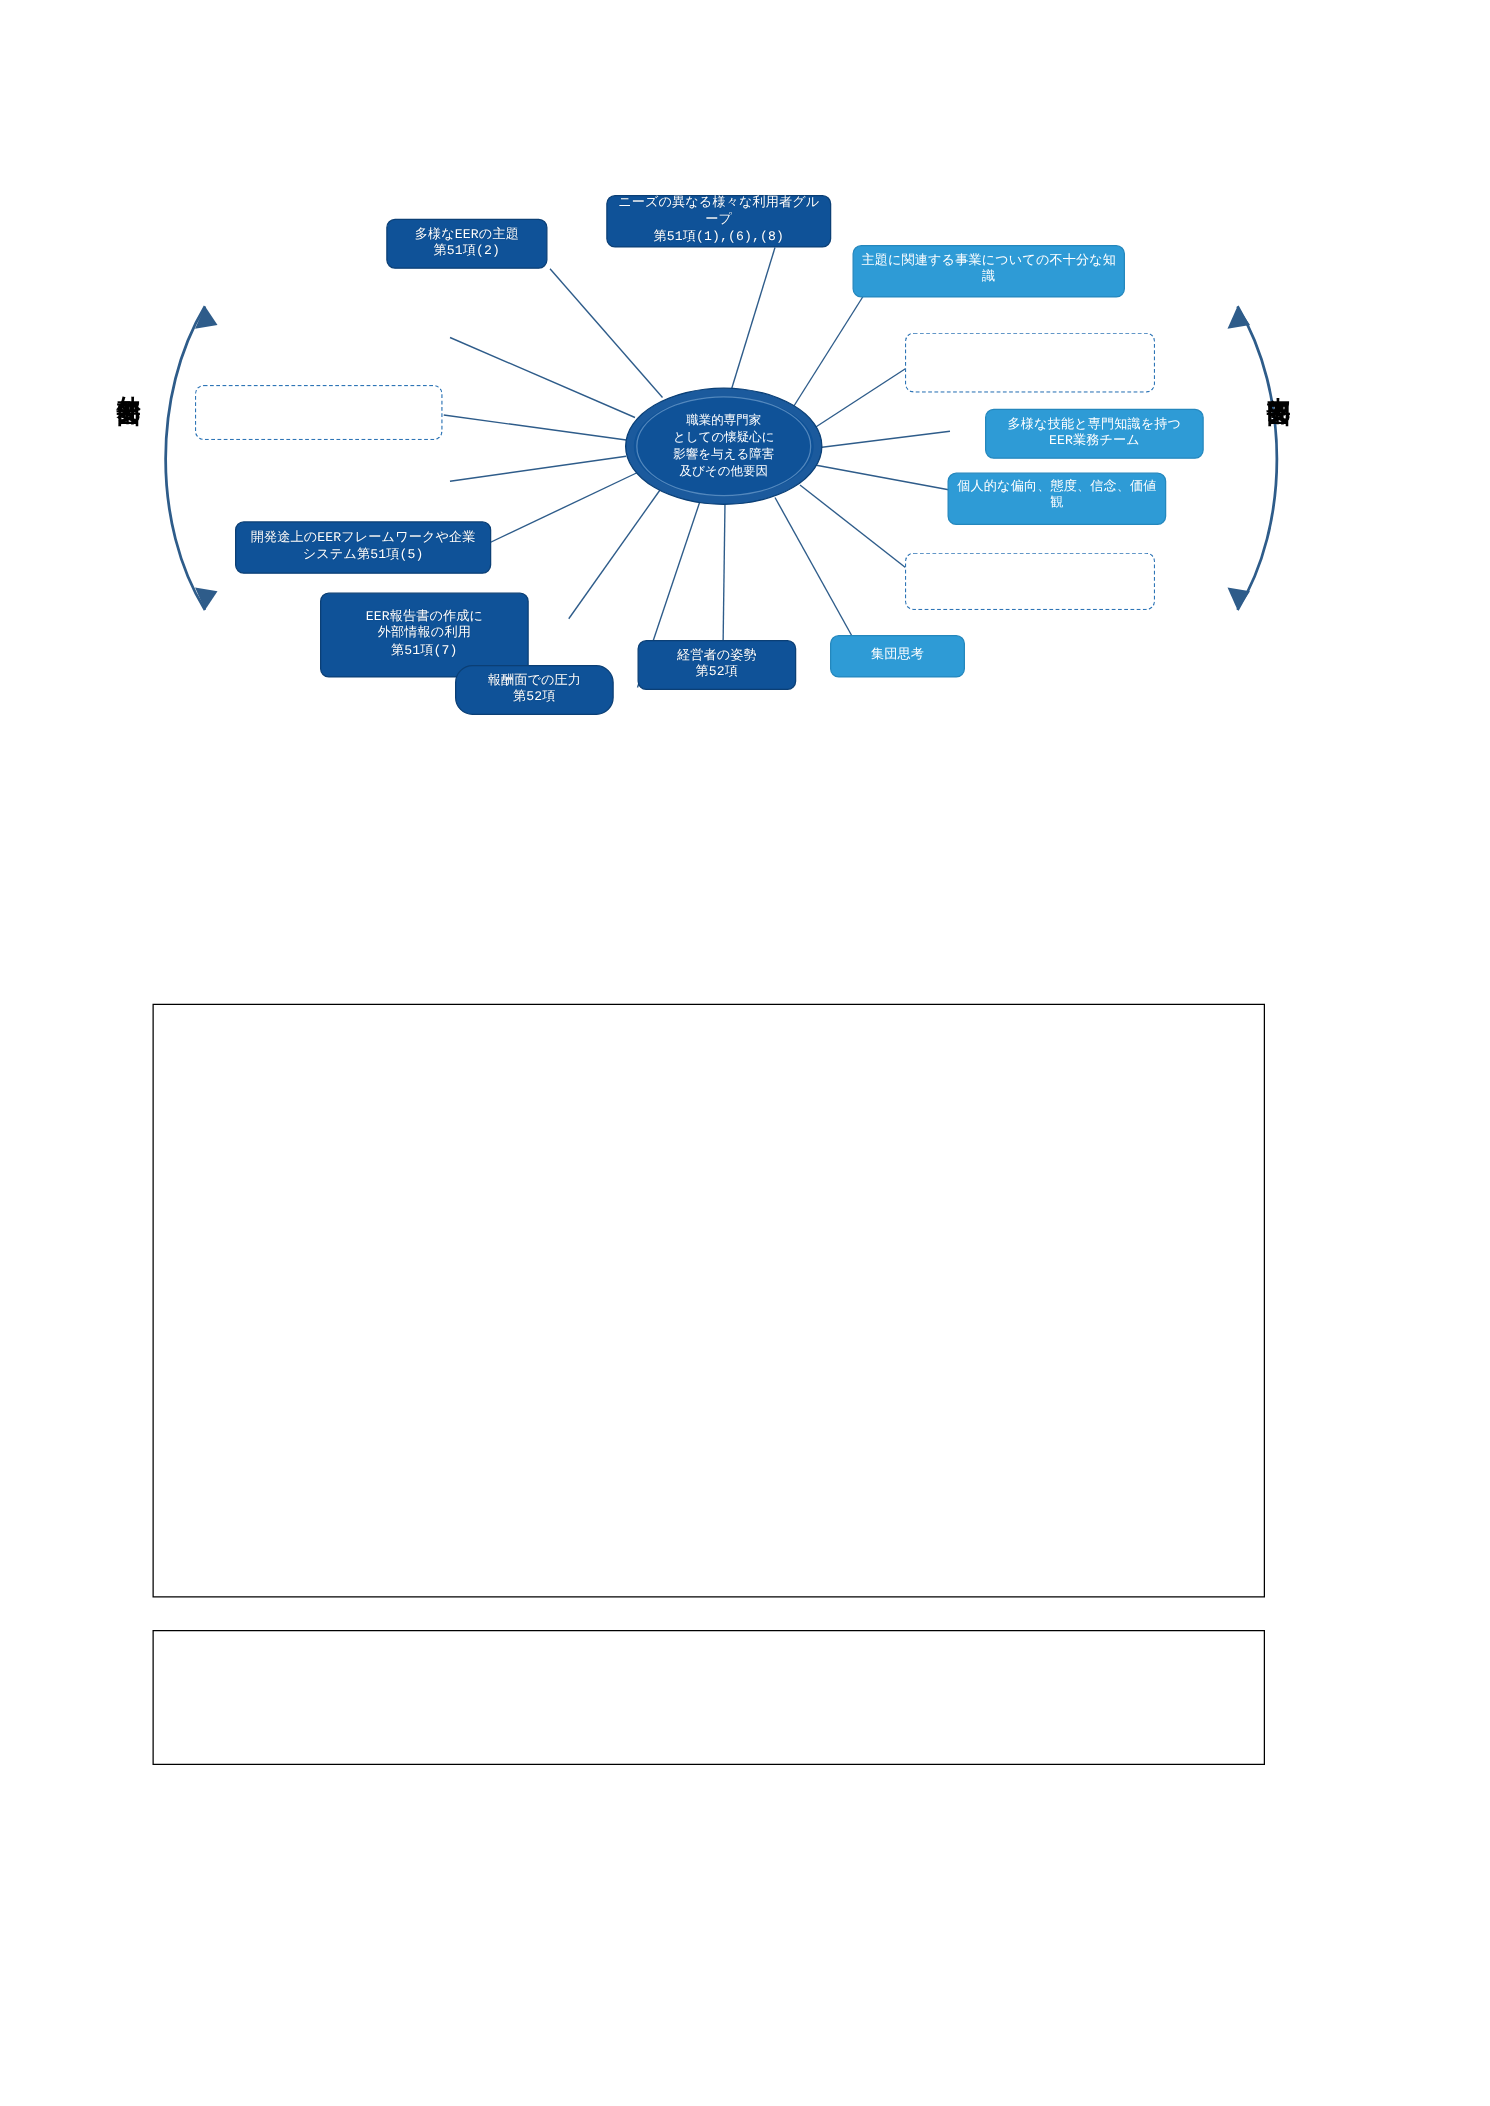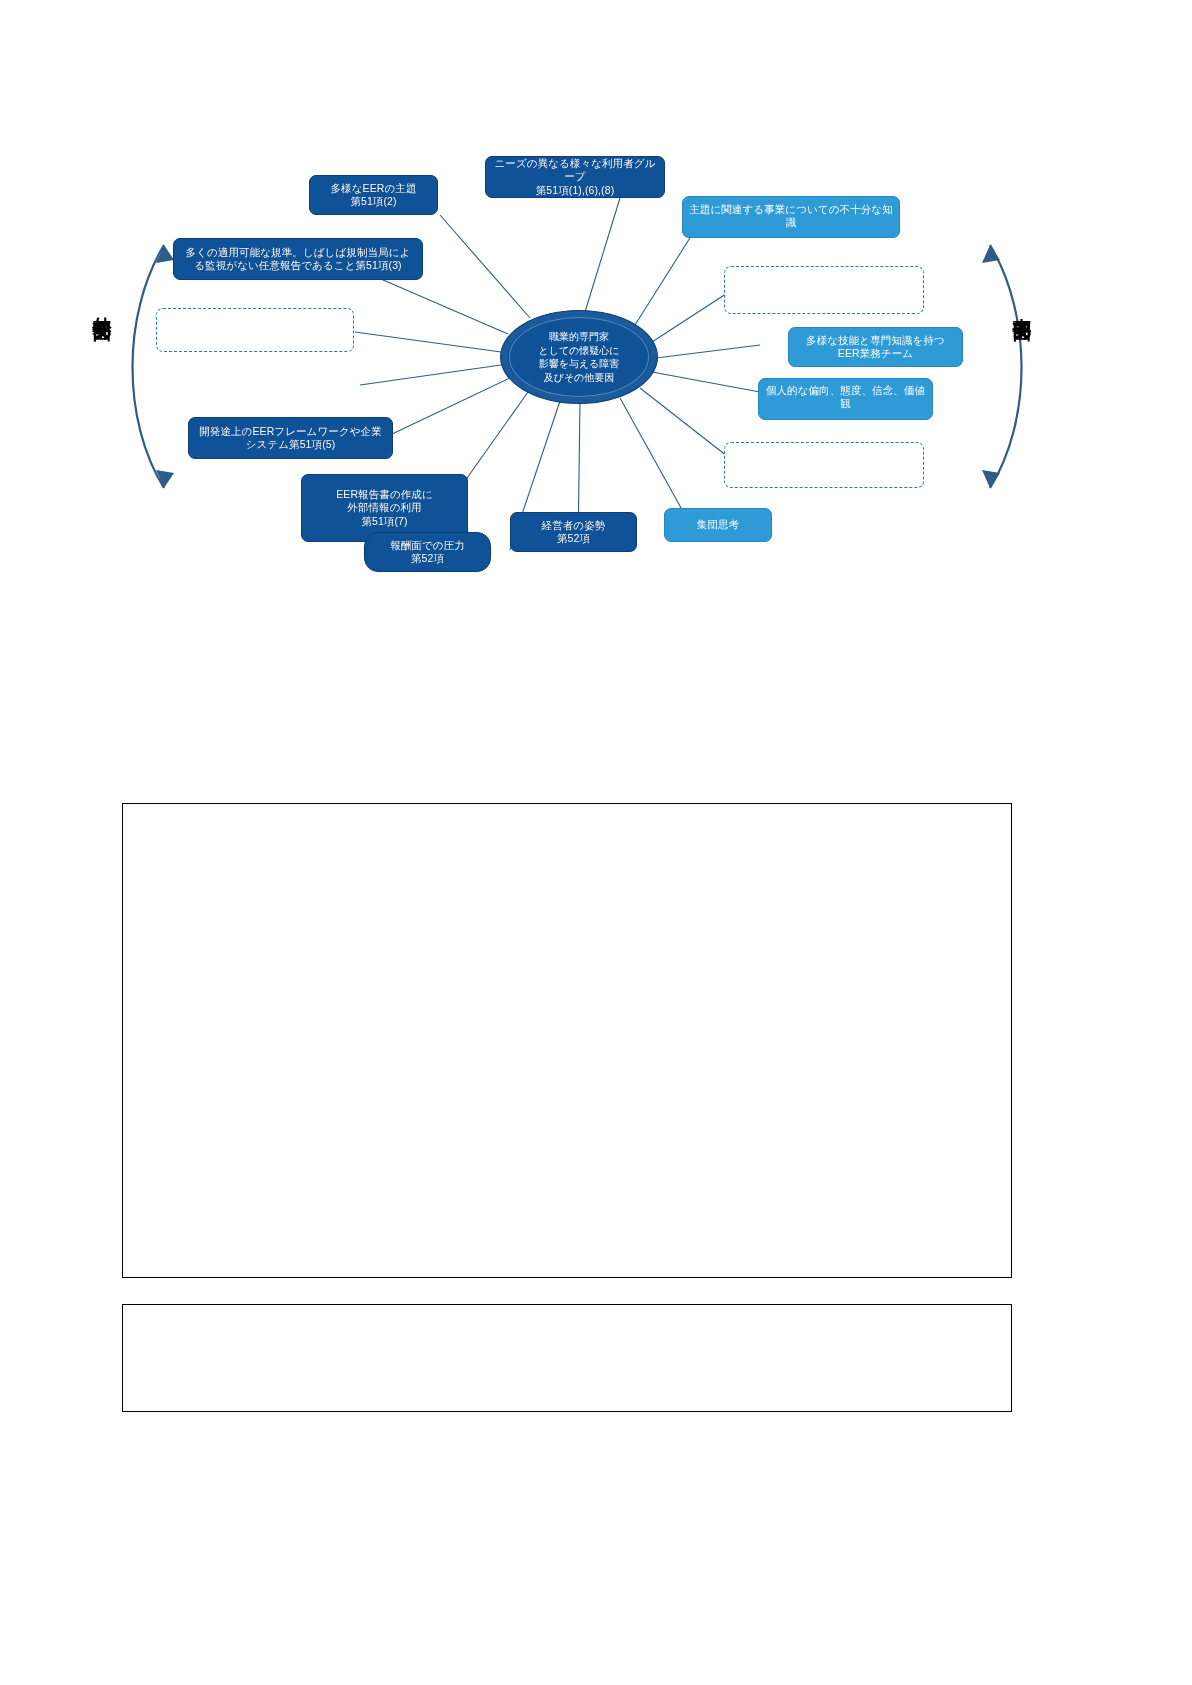--- a/index.html
+++ b/index.html
@@ -42,20 +42,21 @@
     border-radius: 7px;
     color: #ffffff;
     text-align: center;
     display: flex;
     align-items: center;
     justify-content: center;
     line-height: 1.28;
     letter-spacing: 0.1px;
     white-space: pre-line;
     padding: 2px 4px;
+    font-family: Liberation Mono, monospace;
   }
   .node.dark {
     background: #0F5298;
     border: 1px solid #0B3F75;
     font-size: 10.5px;
     text-shadow: 0 0 1px rgba(0,0,0,0.25);
   }
   .node.light {
     background: #2E9BD6;
     border: 1px solid #2487BD;
@@ -176,30 +177,28 @@
 
     <div class="side-label" style="left:32px; top:182px;">外部要因</div>
     <div class="side-label" style="left:952px; top:182px;">内部要因</div>
 
     <div class="node dark" style="left:425px; top:36px; width:180px; height:42px;">ニーズの異なる様々な利用者グループ
 第51項(1),(6),(8)</div>
 
     <div class="node dark" style="left:249px; top:55px; width:129px; height:40px;">多様なEERの主題
 第51項(2)</div>
 
-    <div class="node dark" style="left:113px; top:118px; width:250px; height:42px;">多くの適用可能な規準。しばしば規制当局によ
-る監視がない任意報告であること第51項(3)</div>
 
     <div class="node empty" style="left:96px; top:188px; width:198px; height:44px;"></div>
 
 
     <div class="node dark" style="left:128px; top:297px; width:205px; height:42px;">開発途上のEERフレームワークや企業
 システム第51項(5)</div>
 
-    <div class="node dark" style="left:196px; top:354px; width:167px; height:68px;margin-left:45px;">EER報告書の作成に
+    <div class="node dark" style="left:196px; top:354px; width:167px; height:68px;">EER報告書の作成に
 外部情報の利用
 第51項(7)</div>
 
     <div class="node dark" style="left:304px; top:412px; width:127px; height:40px;border-radius:14px;">報酬面での圧力
 第52項</div>
 
     <div class="node dark" style="left:450px; top:392px; width:127px; height:40px;">経営者の姿勢
 第52項</div>
 
     <div class="node light" style="left:622px; top:76px; width:218px; height:42px; align-items:flex-start; padding-top:6px;">主題に関連する事業についての不十分な知識</div>

